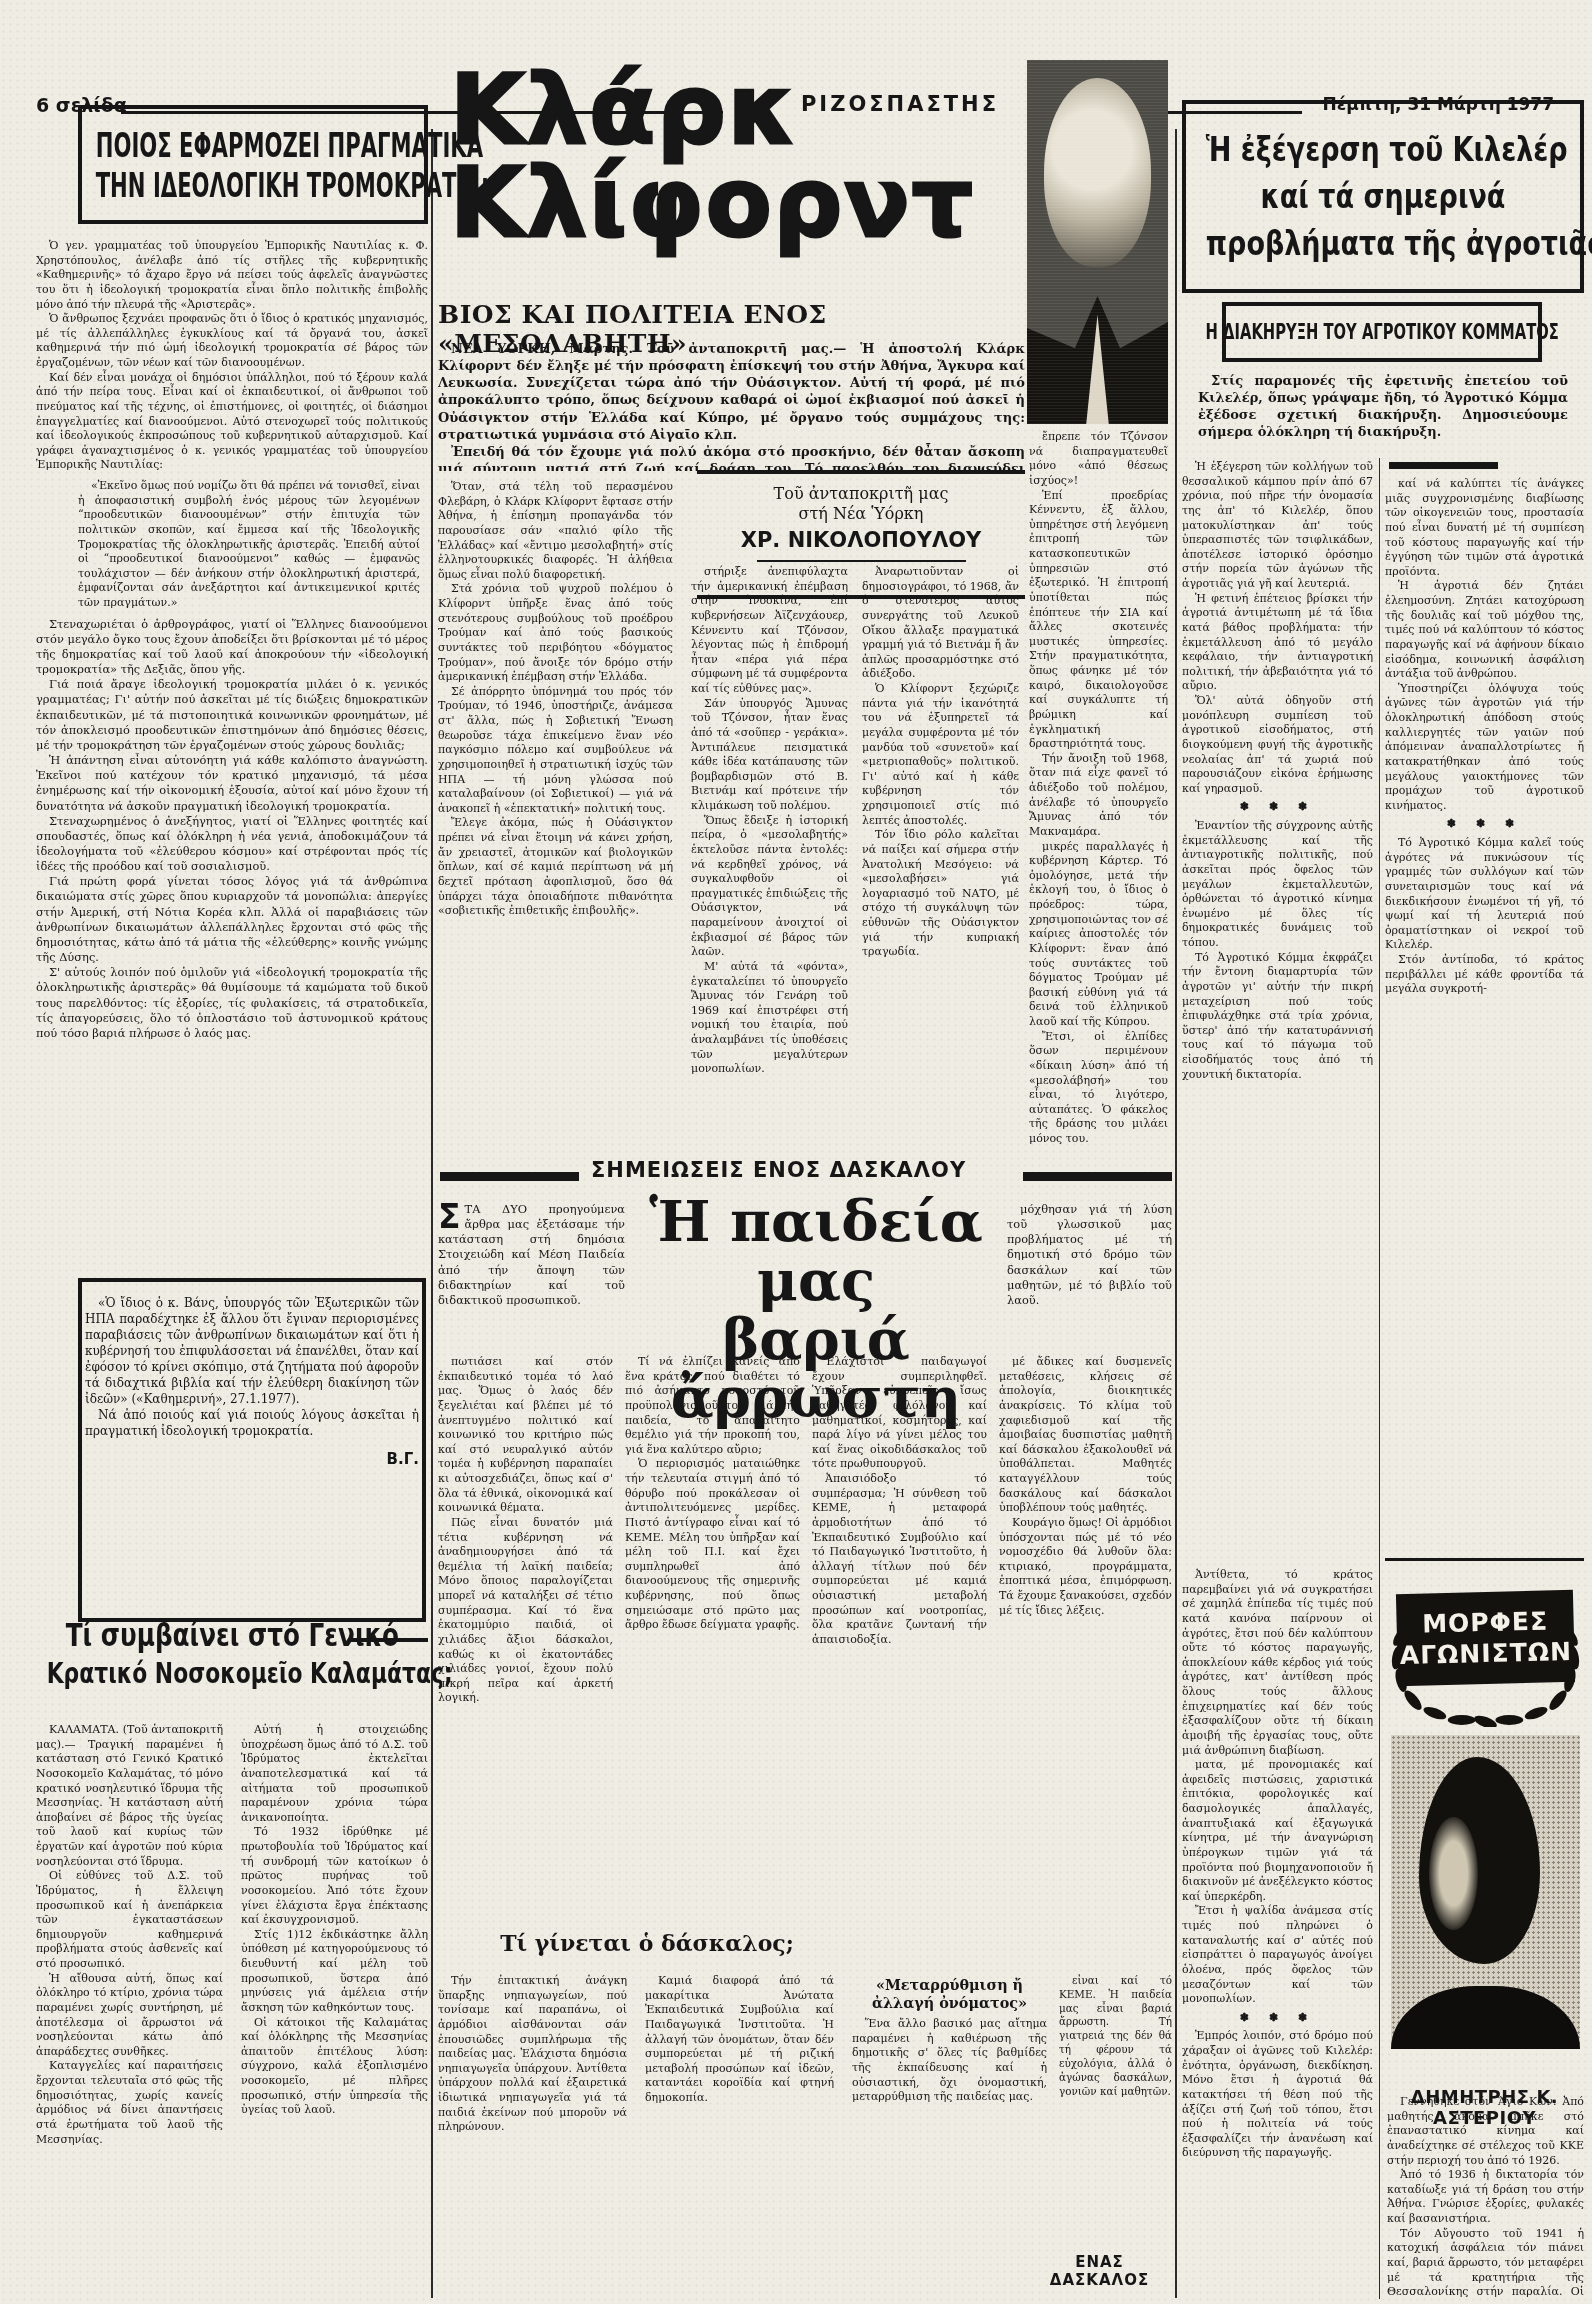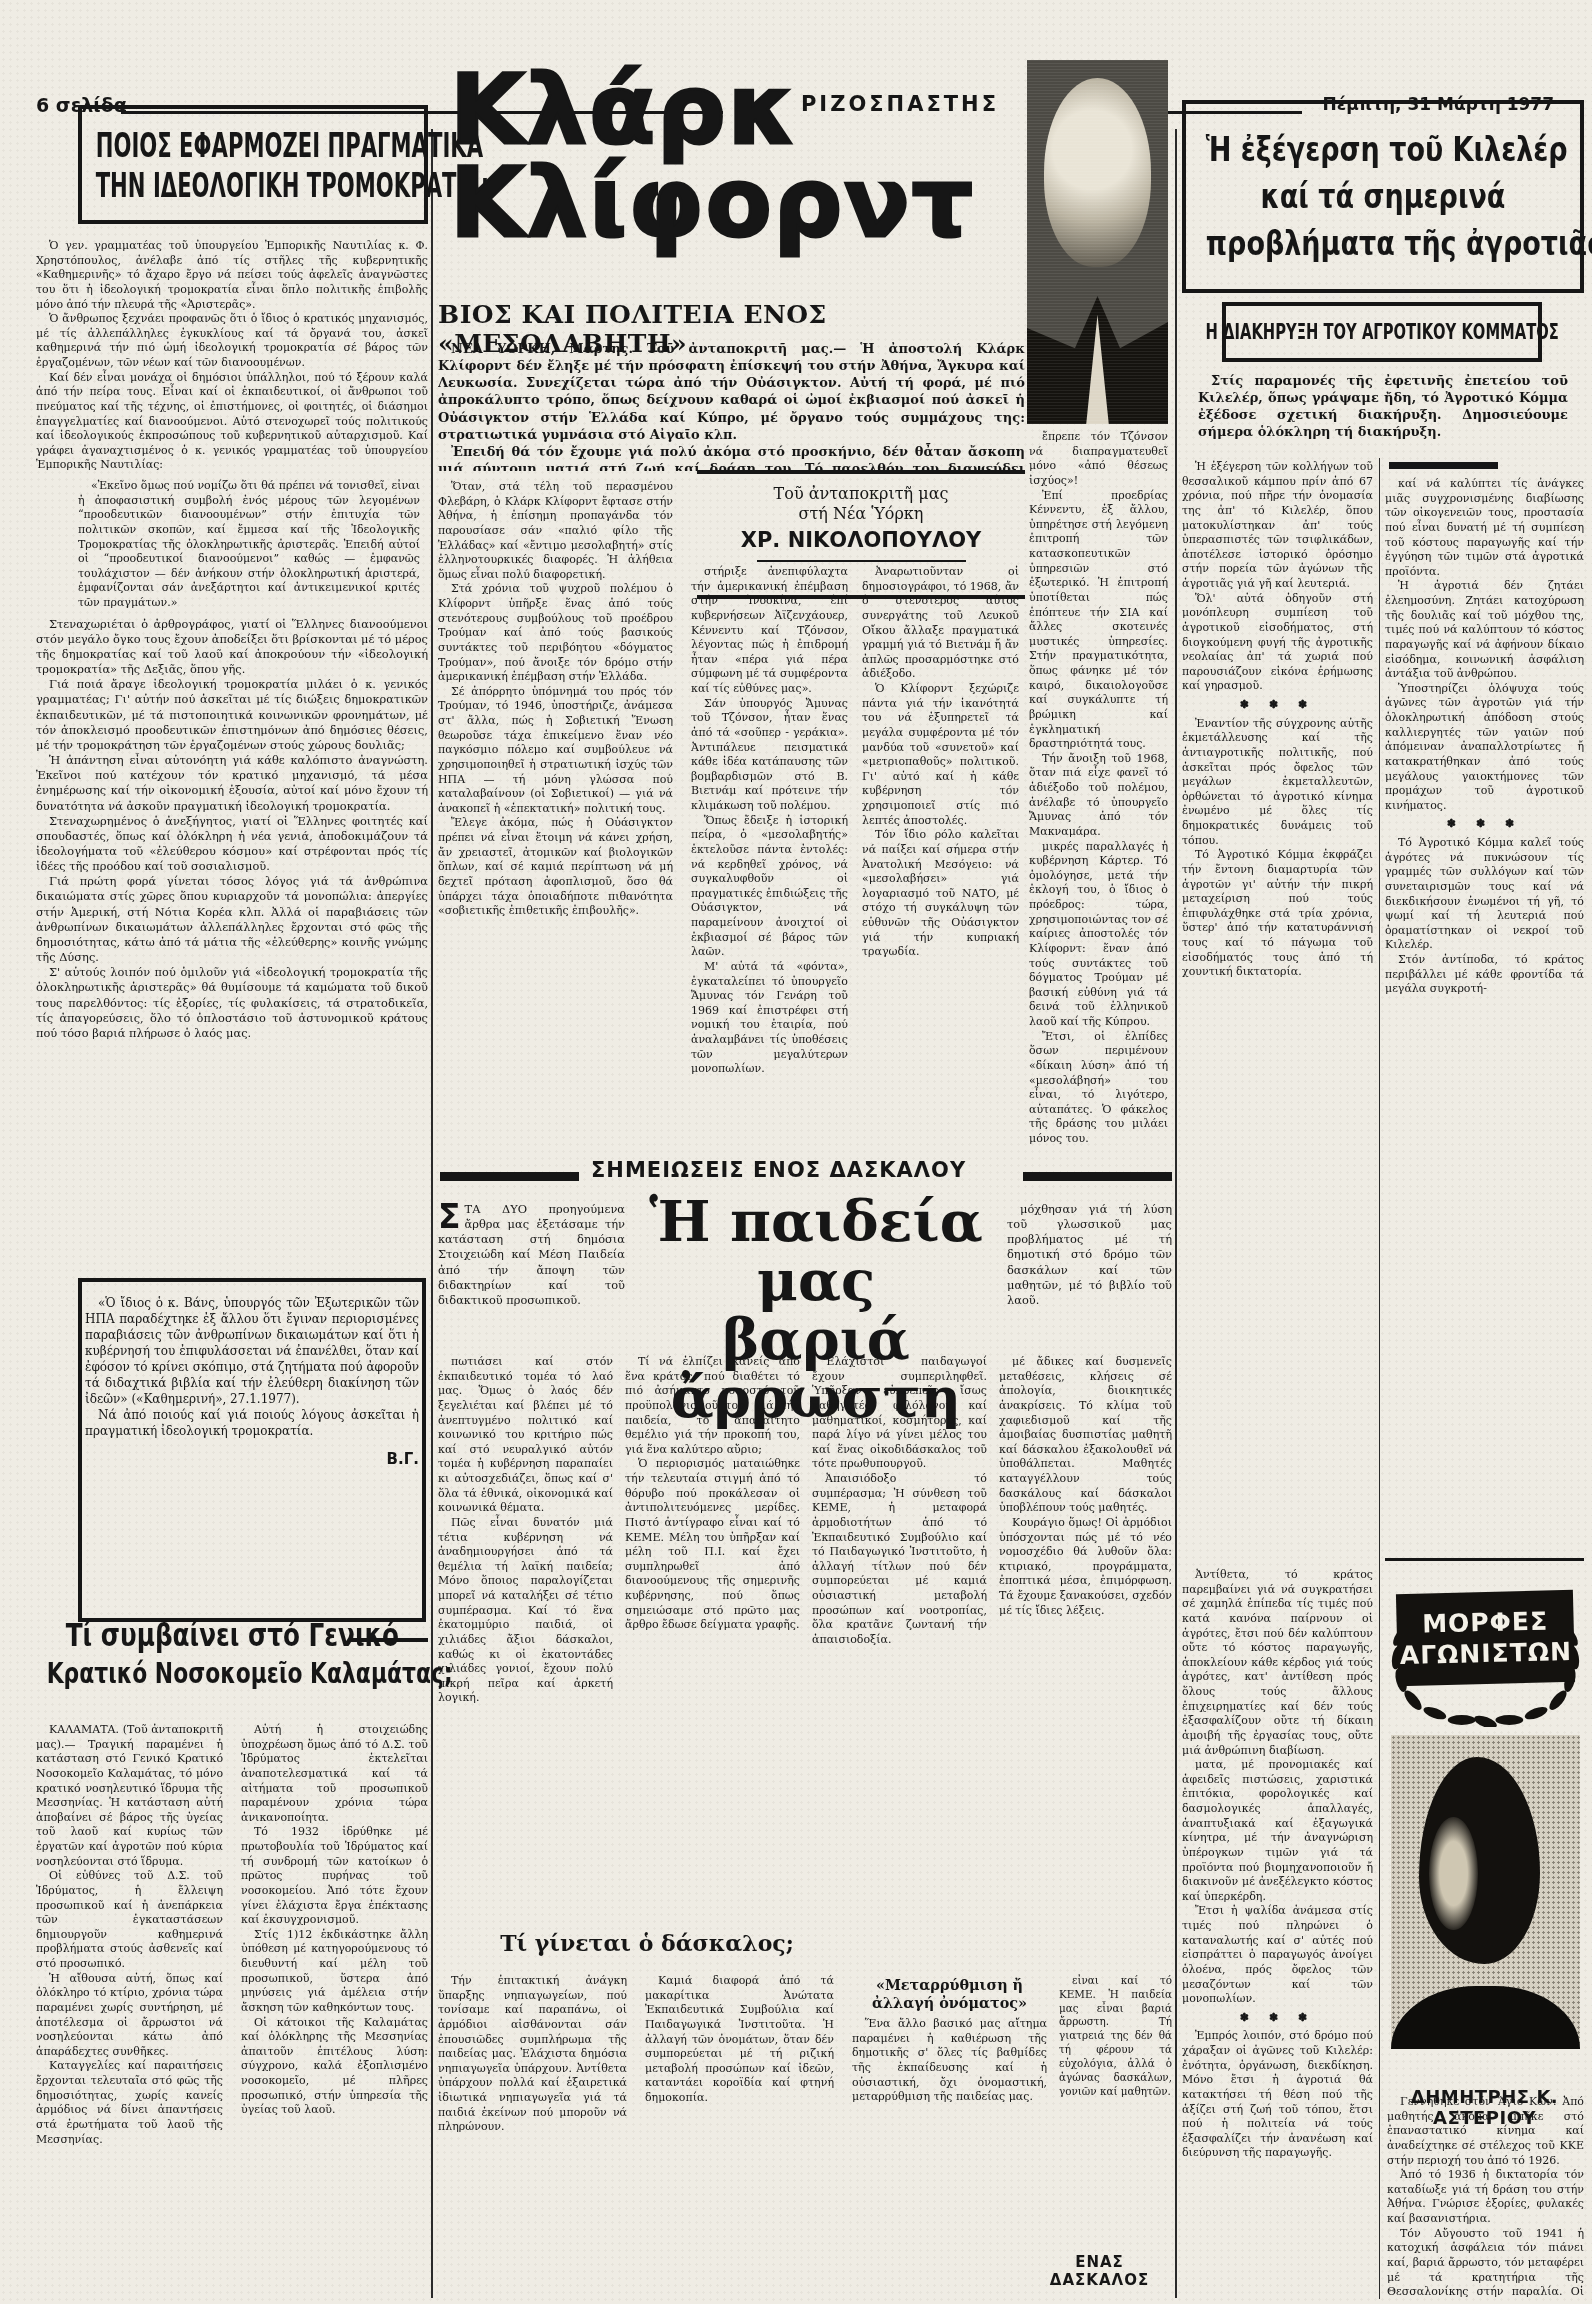--- a/index.html
+++ b/index.html
@@ -172,20 +172,21 @@
     <div class="sansblack nowrap condhead" style="font-size:30px;transform:scale(.9,1.12);margin-top:12px;">προβλήματα τῆς ἀγροτιᾶς</div>
   </div>
   <div class="abs boxed center" style="left:1222px;top:302px;width:312px;height:52px;display:flex;align-items:center;justify-content:center;">
     <div class="sansblack nowrap condhead" style="font-size:16.4px;transform:scale(.9,1.25);">Η ΔΙΑΚΗΡΥΞΗ ΤΟΥ ΑΓΡΟΤΙΚΟΥ ΚΟΜΜΑΤΟΣ</div>
   </div>
   <div class="abs just bold-lead" style="left:1198px;top:372px;width:370px;height:80px;">
       <p>Στίς παραμονές τῆς ἐφετινῆς ἐπετείου τοῦ Κιλελέρ, ὅπως γράψαμε ἤδη, τό Ἀγροτικό Κόμμα ἐξέδοσε σχετική διακήρυξη. Δημοσιεύουμε σήμερα ὁλόκληρη τή διακήρυξη.</p>
     </div>
   <div class="abs just" style="left:1182px;top:460px;width:191px;height:1093px;">
       <p>Ἡ ἐξέγερση τῶν κολλήγων τοῦ θεσσαλικοῦ κάμπου πρίν ἀπό 67 χρόνια, πού πῆρε τήν ὀνομασία της ἀπ' τό Κιλελέρ, ὅπου ματοκυλίστηκαν ἀπ' τούς ὑπερασπιστές τῶν τσιφλικάδων, ἀποτέλεσε ἱστορικό ὁρόσημο στήν πορεία τῶν ἀγώνων τῆς ἀγροτιᾶς γιά γῆ καί λευτεριά.</p>
+      <p>Ἡ φετινή ἐπέτειος βρίσκει τήν ἀγροτιά ἀντιμέτωπη μέ τά ἴδια κατά βάθος προβλήματα: τήν ἐκμετάλλευση ἀπό τό μεγάλο κεφάλαιο, τήν ἀντιαγροτική πολιτική, τήν ἀβεβαιότητα γιά τό αὔριο.</p>
       <p>Ὅλ' αὐτά ὁδηγοῦν στή μονόπλευρη συμπίεση τοῦ ἀγροτικοῦ εἰσοδήματος, στή διογκούμενη φυγή τῆς ἀγροτικῆς νεολαίας ἀπ' τά χωριά πού παρουσιάζουν εἰκόνα ἐρήμωσης καί γηρασμοῦ.</p>
       <p class="sep">✽ ✽ ✽</p>
       <p>Ἐναντίον τῆς σύγχρονης αὐτῆς ἐκμετάλλευσης καί τῆς ἀντιαγροτικῆς πολιτικῆς, πού ἀσκεῖται πρός ὄφελος τῶν μεγάλων ἐκμεταλλευτῶν, ὀρθώνεται τό ἀγροτικό κίνημα ἑνωμένο μέ ὅλες τίς δημοκρατικές δυνάμεις τοῦ τόπου.</p>
       <p>Τό Ἀγροτικό Κόμμα ἐκφράζει τήν ἔντονη διαμαρτυρία τῶν ἀγροτῶν γι' αὐτήν τήν πικρή μεταχείριση πού τούς ἐπιφυλάχθηκε στά τρία χρόνια, ὕστερ' ἀπό τήν κατατυράννισή τους καί τό πάγωμα τοῦ εἰσοδήματός τους ἀπό τή χουντική δικτατορία.</p>
     </div>
   <div class="abs" style="left:1385px;top:460px;width:199px;height:1093px;overflow:hidden;">
     <div class="smallbar"></div>
     <div class="just">
         <p>καί νά καλύπτει τίς ἀνάγκες μιᾶς συγχρονισμένης διαβίωσης τῶν οἰκογενειῶν τους, προστασία πού εἶναι δυνατή μέ τή συμπίεση τοῦ κόστους παραγωγῆς καί τήν ἐγγύηση τῶν τιμῶν στά ἀγροτικά προϊόντα.</p>
         <p>Ἡ ἀγροτιά δέν ζητάει ἐλεημοσύνη. Ζητάει κατοχύρωση τῆς δουλιᾶς καί τοῦ μόχθου της, τιμές πού νά καλύπτουν τό κόστος παραγωγῆς καί νά ἀφήνουν δίκαιο εἰσόδημα, κοινωνική ἀσφάλιση ἀντάξια τοῦ ἀνθρώπου.</p>

